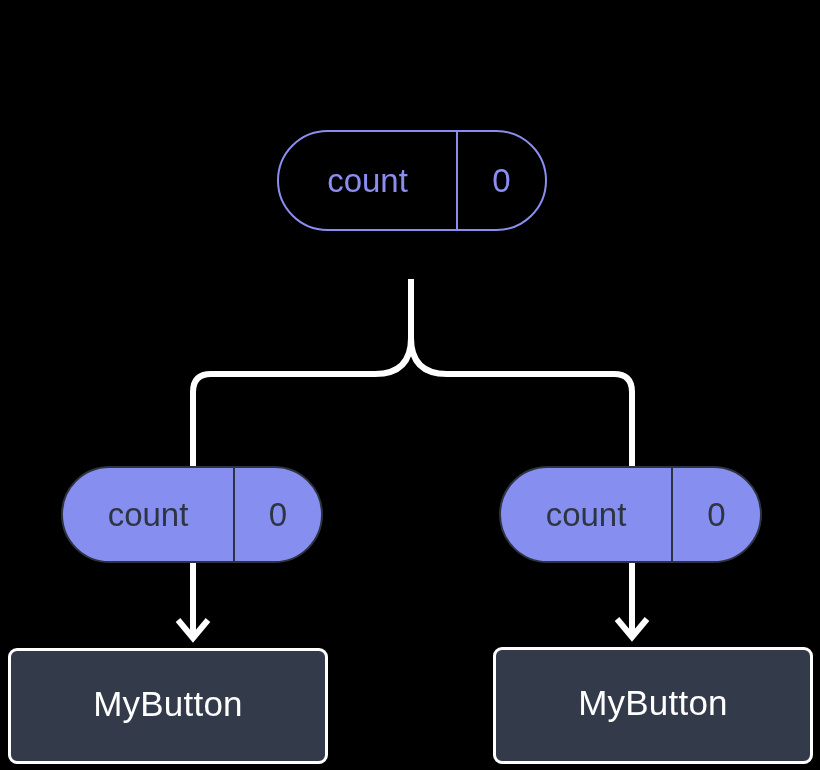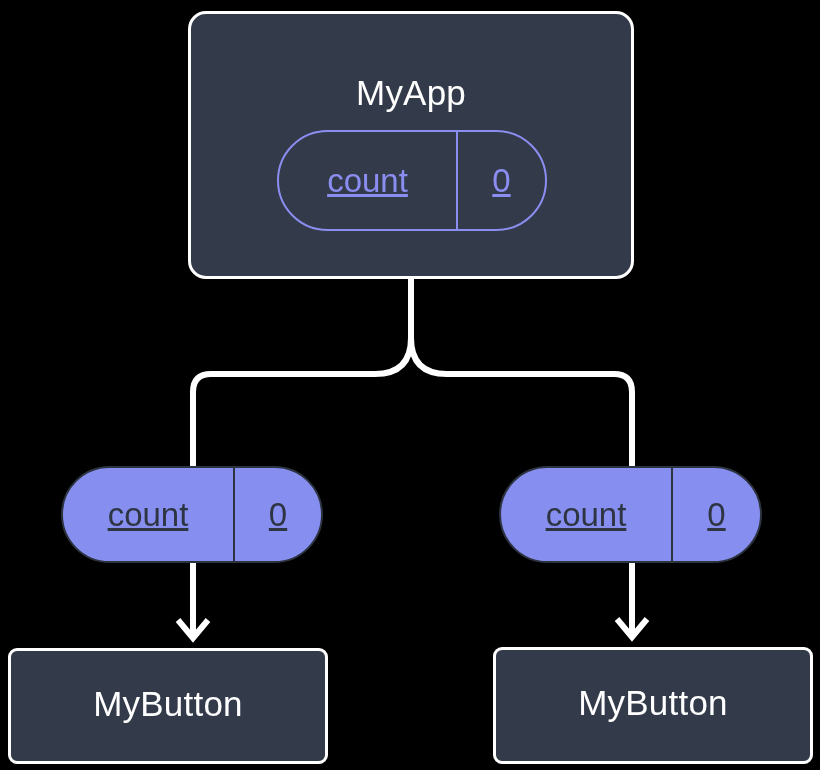--- a/index.html
+++ b/index.html
@@ -92,21 +92,20 @@
     overflow: hidden;
   }
   .state-pill .pill-key,
   .state-pill .pill-value {
     display: flex;
     align-items: center;
     justify-content: center;
     font-size: 33px;
     font-weight: 400;
     white-space: nowrap;
-    text-decoration: underline;
   }
 
   
   #pill-myapp-count {
     left: 277px;
     top: 130px;
     width: 270px;
     height: 101px;
     border: 2px solid #8b8ef0;
     background: transparent;
@@ -173,23 +172,20 @@
       <line x1="193" y1="563" x2="193" y2="634" stroke="#ffffff" stroke-width="6"></line>
       <path d="M 178 620 L 193 638 L 208 620" fill="none" stroke="#ffffff" stroke-width="6" stroke-linecap="butt" stroke-linejoin="miter"></path>
     </g>
 
     <g>
       <line x1="632" y1="563" x2="632" y2="633" stroke="#ffffff" stroke-width="6"></line>
       <path d="M 617 619 L 632 637 L 647 619" fill="none" stroke="#ffffff" stroke-width="6" stroke-linecap="butt" stroke-linejoin="miter"></path>
     </g>
   </svg>
 
-  <div id="node-myapp" class="component-box">
-    <div class="component-title">MyApp</div>
-  </div>
 
   <div id="pill-myapp-count" class="state-pill">
     <span class="pill-key">count</span>
     <span class="pill-value">0</span>
   </div>
 
   <div id="pill-left-count" class="state-pill filled">
     <span class="pill-key">count</span>
     <span class="pill-value">0</span>
   </div>

